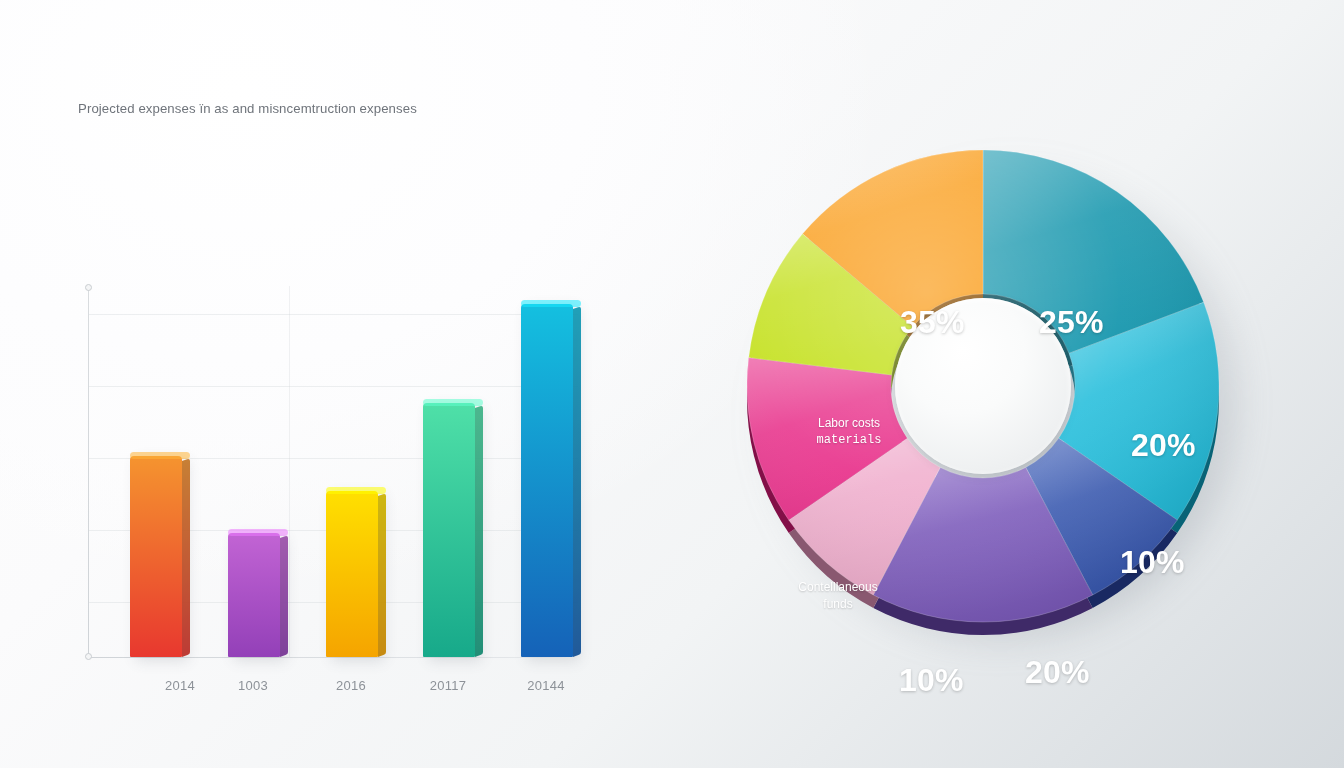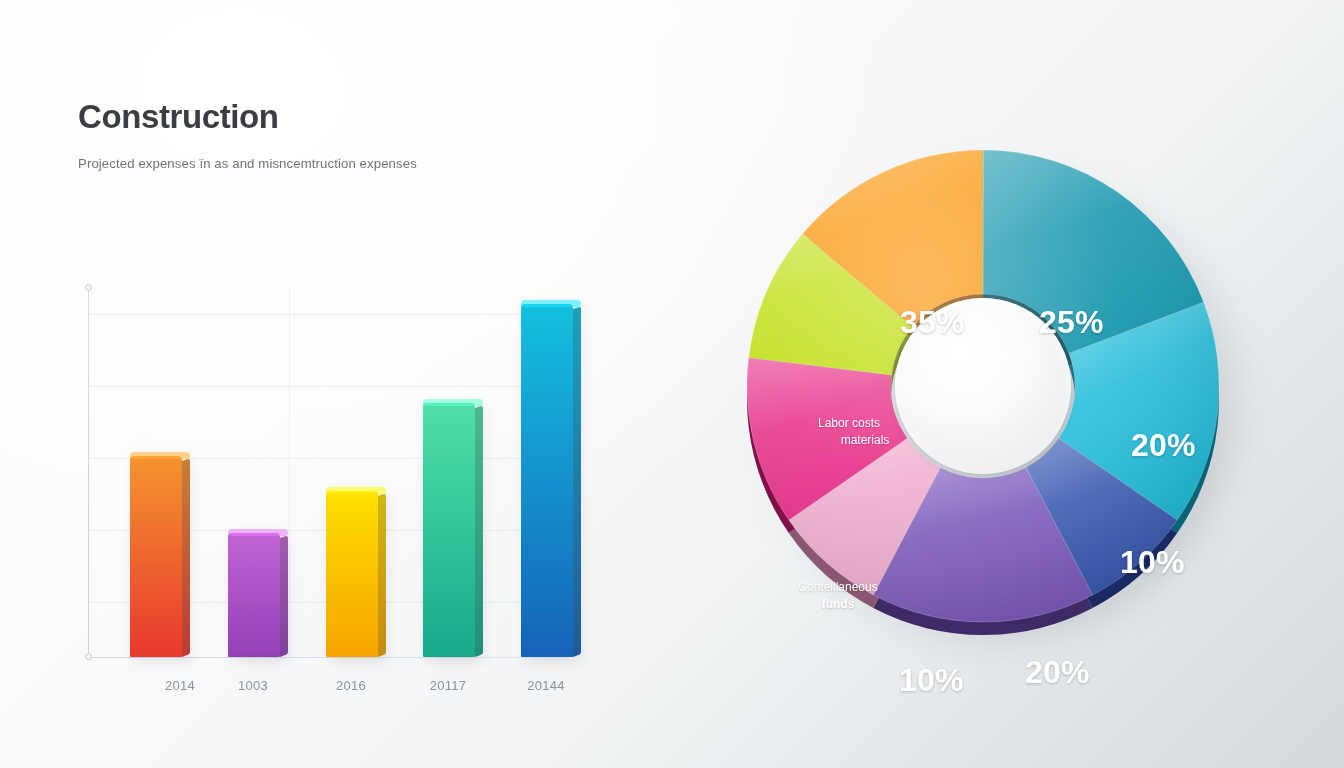--- a/index.html
+++ b/index.html
@@ -207,21 +207,20 @@
     text-shadow: 0 1px 2px rgba(0,0,0,0.20);
     white-space: nowrap;
   }
 </style>
 </head>
 <body>
 
 <div id="canvas">
 
   <div class="left-panel">
-    <h1 class="doc-title">Construction</h1>
     <p class="body-para second">Projected expenses ïn as and misncemtruction expenses</p>
   </div>
 
   <div class="bar-chart">
 
     <div class="axis-y"></div>
     <div class="axis-x"></div>
 
     <div class="tick-dot" style="top:-2px;"></div>
     <div class="tick-dot" style="bottom:-2px;"></div>
@@ -343,18 +342,18 @@
     <div class="donut-hub"></div>
 
     <span class="slice-pct" style="left:178px;  top:182px;">35%</span>
     <span class="slice-pct" style="left:317px;  top:182px;">25%</span>
     <span class="slice-pct" style="left:409px;  top:305px;">20%</span>
     <span class="slice-pct" style="left:398px;  top:422px;">10%</span>
     <span class="slice-pct" style="left:303px;  top:532px;">20%</span>
     <span class="slice-pct" style="left:177px;  top:540px;">10%</span>
 
     <span class="slice-name" style="left:52px; top:293px; width:150px;">Labor costs</span>
-    <span class="slice-name" style="left:68px; top:310px; width:150px;">materials</span>
+    <span class="slice-name" style="left:52px; top:310px; width:150px;font-family:Liberation Mono, monospace;">materials</span>
     <span class="slice-name" style="left:32px; top:457px; width:168px;">Contelllaneous</span>
-    <span class="slice-name" style="left:32px; top:474px; width:168px;font-weight:bold;">funds</span>
+    <span class="slice-name" style="left:32px; top:474px; width:168px;">funds</span>
   </div>
 
 </div>
 
 </body></html>

